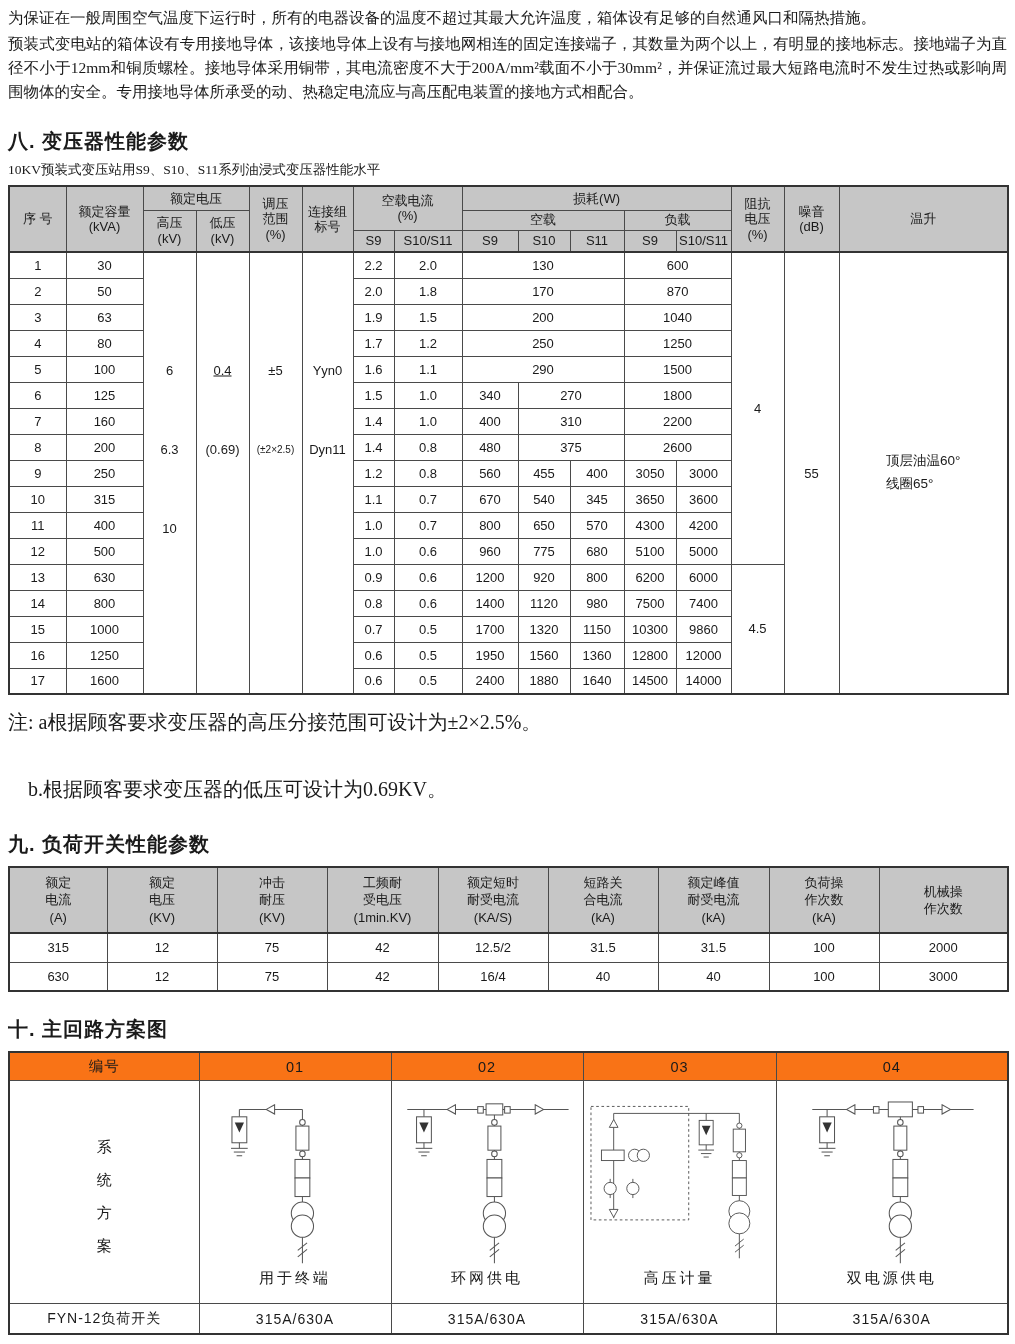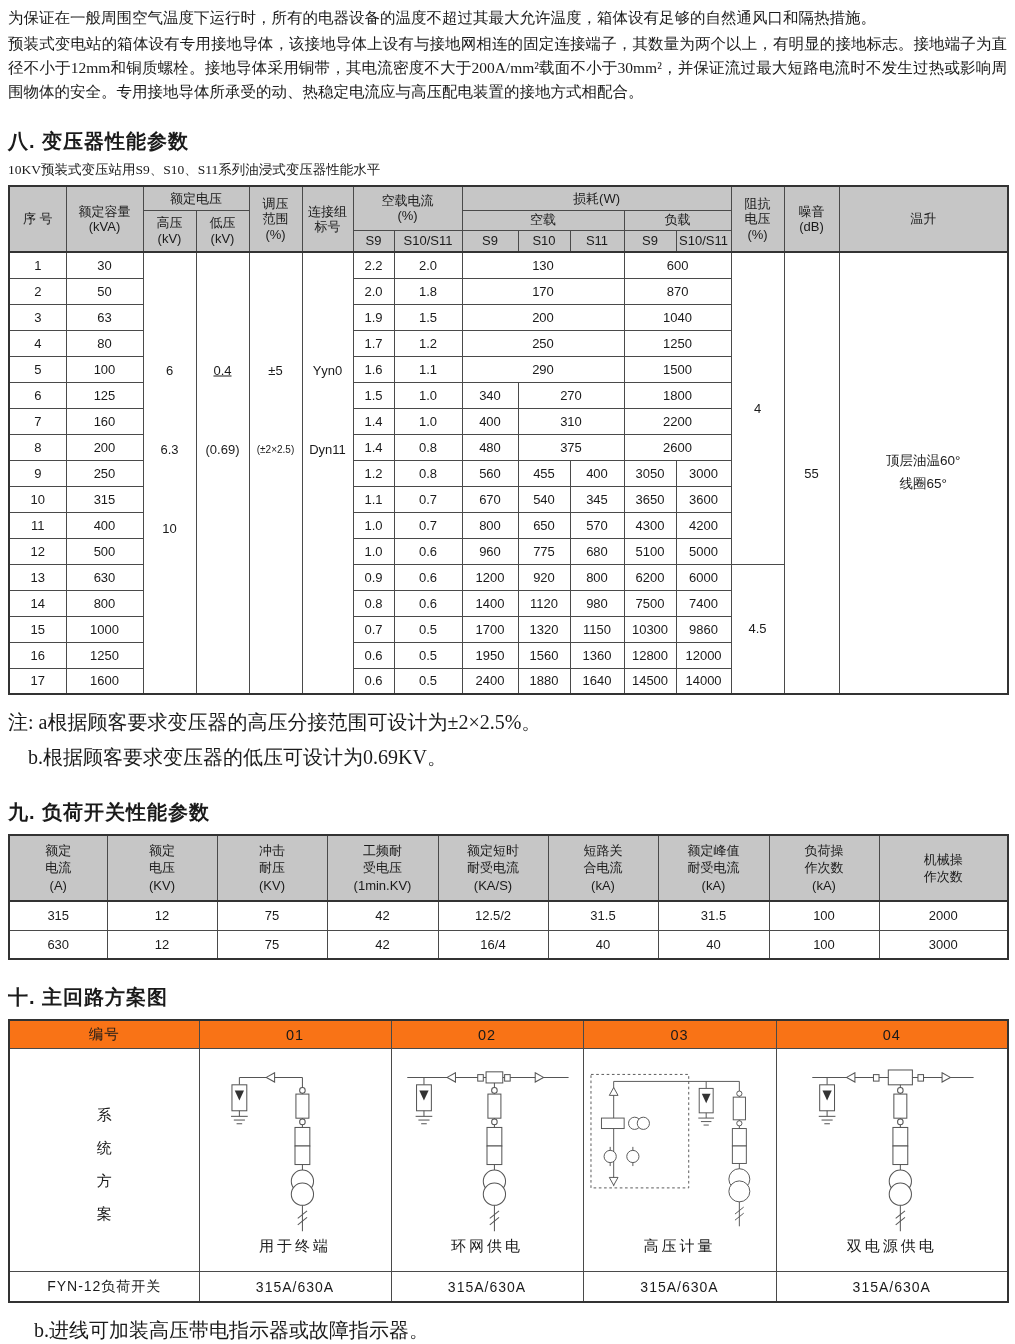--- a/index.html
+++ b/index.html
@@ -17,24 +17,24 @@
   .t1 thead th{background:#c6c6c6;font-weight:normal;line-height:1.18;}
   .t1 thead{border-bottom:2px solid #333;}
   .t1 thead tr:nth-child(1){height:24px;}
   .t1 thead tr:nth-child(2){height:20px;}
   .t1 thead tr:nth-child(3){height:22px;}
   .t1 tbody tr{height:26px;}
   .stackcell{position:relative;}
   .stackval{position:absolute;left:0;right:0;transform:translateY(-50%);text-align:center;}
   .stackval.small{font-size:10px;}
   .tempcell{text-align:center;}
-  .tempinner{display:inline-block;text-align:center;white-space:pre-line;line-height:1.7;font-size:13.5px;}
+  .tempinner{display:inline-block;text-align:left;white-space:pre-line;line-height:1.7;font-size:13.5px;}
   
   .notes{font-size:20px;line-height:1.75;margin:10px 0 0 0;font-family:"Liberation Serif","DejaVu Serif",serif;}
-  .ind{padding-left:20px;}
+  .ind{padding-left:20px;margin-top:32px;}
   .ind2{padding-left:26px;}
   
   .t2{width:999px;border:2px solid #333;margin-top:8px;}
   .t2 th,.t2 td{border:1px solid #4a4a4a;text-align:center;font-size:13px;white-space:pre-line;}
   .t2 thead th{background:#c6c6c6;font-weight:normal;height:64px;line-height:1.35;}
   .t2 thead{border-bottom:2px solid #333;}
   .t2 tbody tr{height:29px;}
   
   .t3{width:999px;border:2px solid #333;margin-top:8px;}
   .t3 th,.t3 td{border:1px solid #4a4a4a;text-align:center;}

